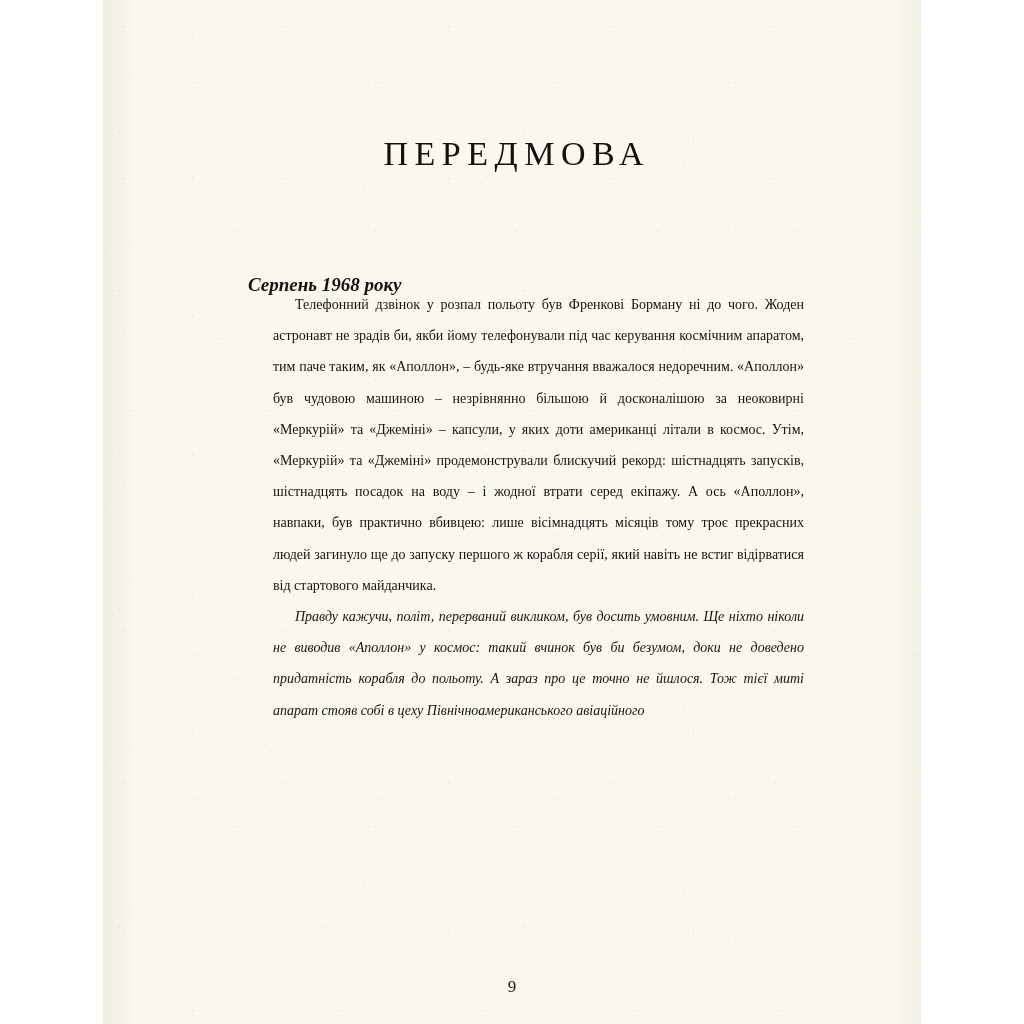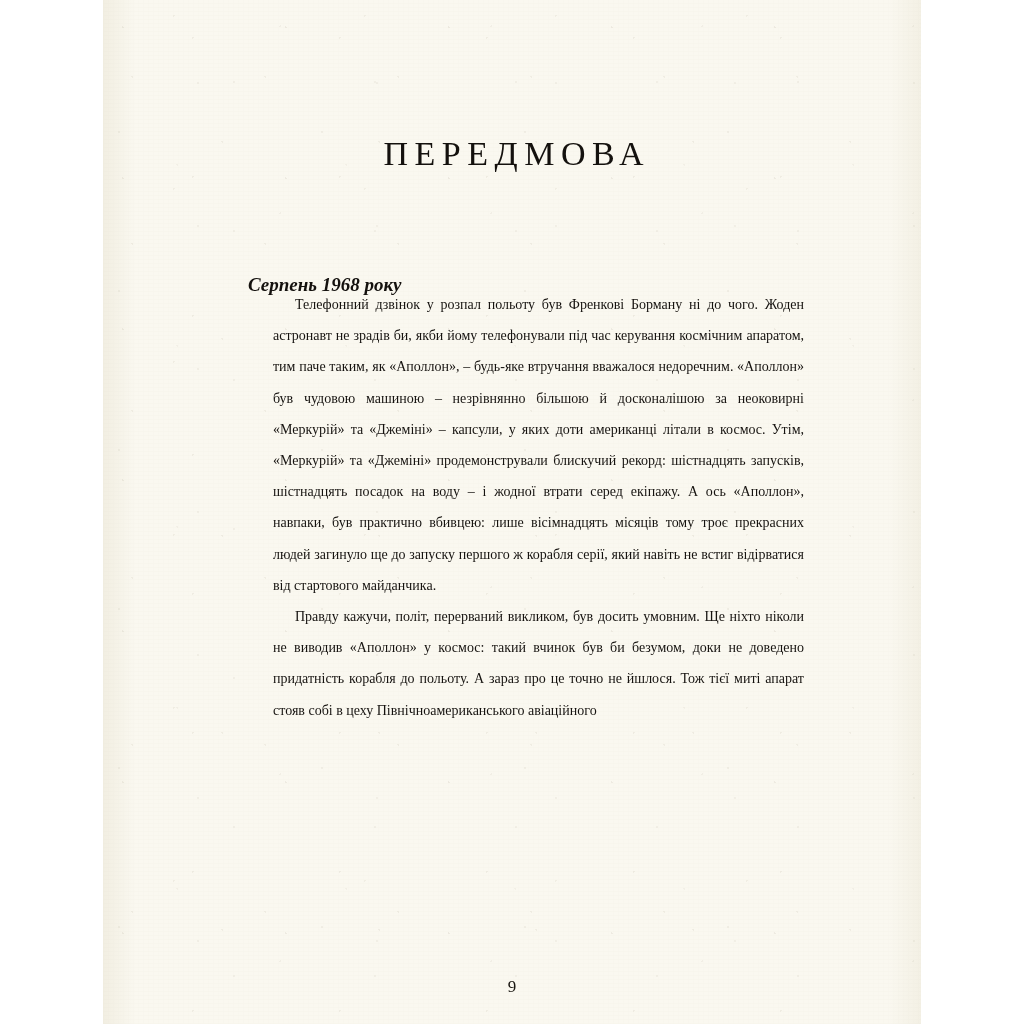--- a/index.html
+++ b/index.html
@@ -107,20 +107,21 @@
     text-justify: inter-word;
     hyphens: manual;
     margin-left: 25px;
   }
   #body-copy p {
     margin: 0 0 0 0;
     text-indent: 22px;
   }
   #body-copy p:last-child {
     text-align: justify;
+    font-style: italic;
   }
 
   #folio {
     position: absolute;
     top: 977px;
     left: 0;
     width: 818px;
     text-align: center;
     font-family: "Liberation Serif", "DejaVu Serif", serif;
     font-size: 17px;

